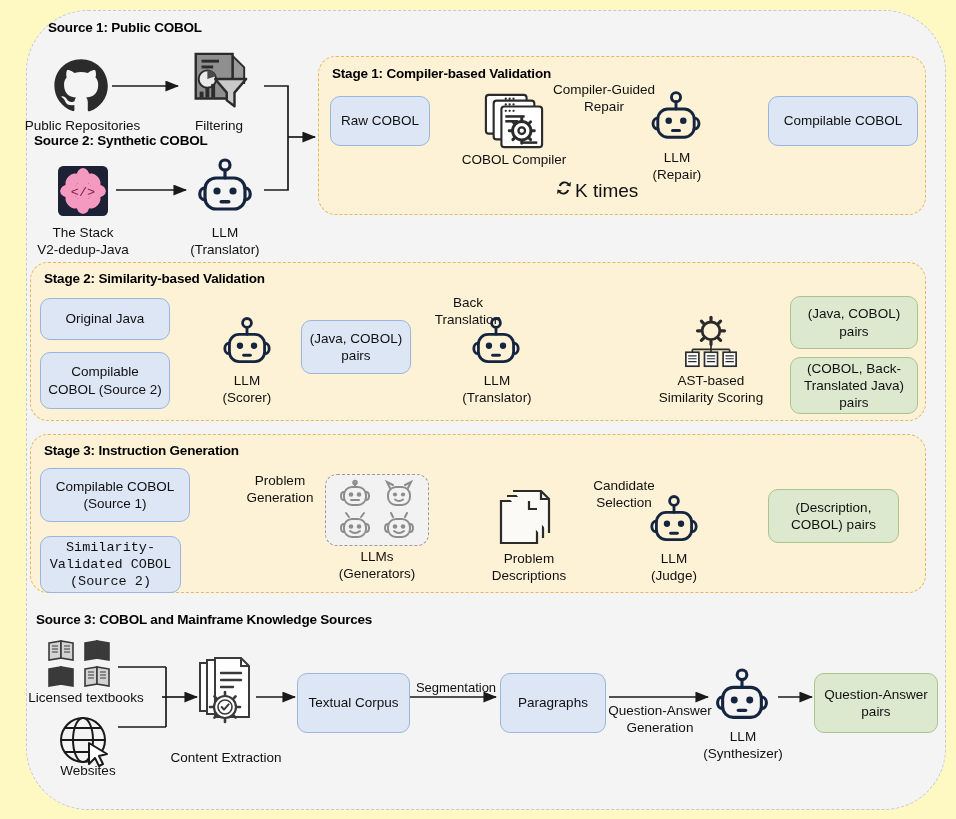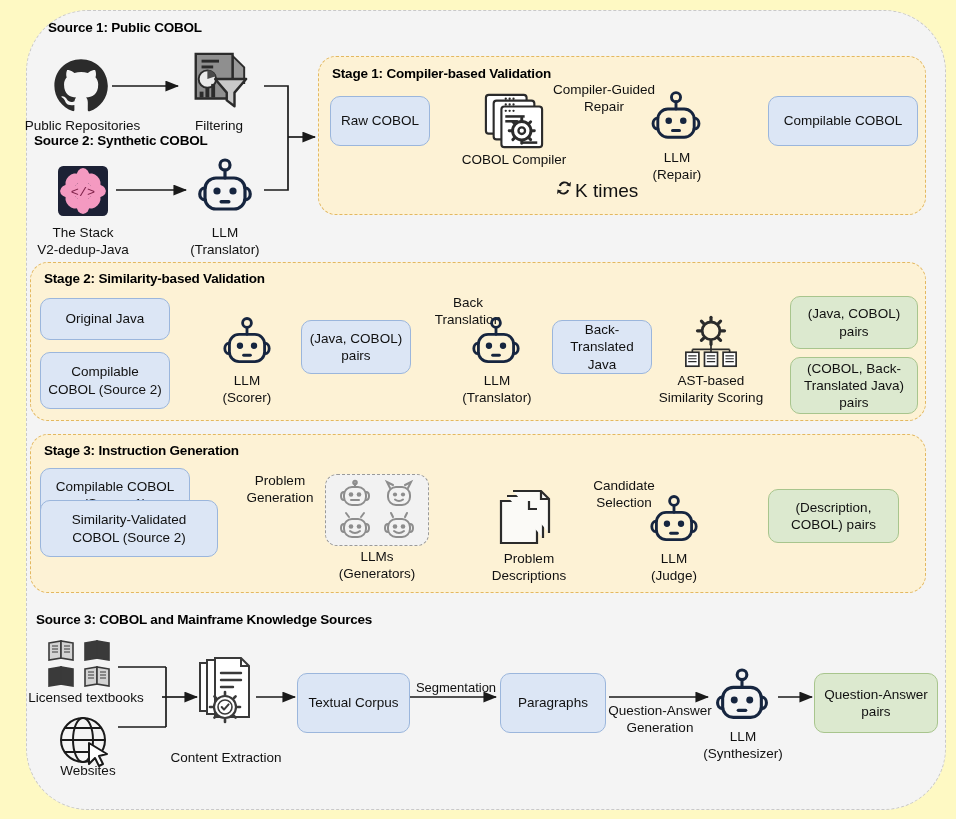--- a/index.html
+++ b/index.html
@@ -377,24 +377,20 @@
         <path d="M53 30 C60 30 60 42 53 42"></path>
       </g>
       <circle cx="25" cy="33" r="3.6" fill="#16253f"></circle>
       <circle cx="41" cy="33" r="3.6" fill="#16253f"></circle>
       <rect x="27.5" y="42" width="11" height="3.4" rx="1.7" fill="#16253f"></rect>
     </svg>
   </div>
   <div class="icon-caption" style="left:452px; top:373px; width:90px;">LLM
 (Translator)</div>
 
-  <div class="node blue" style="left:552px; top:320px; width:100px; height:54px;">
-    <span>Back-Translated
-Java</span>
-  </div>
 
   <div class="iconwrap" style="left:683px; top:315px;">
     <svg width="56" height="54" viewBox="0 0 60 58">
       <g transform="translate(30,17)">
         <circle cx="0" cy="0" r="9.5" fill="none" stroke="#2b2b2b" stroke-width="3"></circle>
         <g stroke="#2b2b2b" stroke-width="3.4" stroke-linecap="round">
           <path d="M0,-14.5 V-11"></path>
             <path d="M0,14.5 V11"></path>
             <path d="M-14.5,0 H-11"></path>
             <path d="M14.5,0 H11"></path>
@@ -431,21 +427,21 @@
 Translated Java) pairs</span>
   </div>
 
   <div class="stage-box" style="left:30px; top:434px; width:896px; height:159px;"></div>
   <div class="stage-title" style="left:44px; top:443px;">Stage 3: Instruction Generation</div>
 
   <div class="node blue" style="left:40px; top:468px; width:150px; height:54px;">
     <span>Compilable COBOL
 (Source 1)</span>
   </div>
-  <div class="node blue" style="left:40px; top:500px; width:178px; height:57px;">
+  <div class="node blue" style="left:40px; top:536px; width:141px; height:57px;font-family:Liberation Mono, monospace;">
     <span>Similarity-Validated
 COBOL (Source 2)</span>
   </div>
 
   <div class="label" style="left:228px; top:473px; width:104px;">Problem
 Generation</div>
 
   <div class="dashed-group" style="left:325px; top:474px; width:104px; height:72px;">
     <svg width="104" height="72" viewBox="0 0 104 72">
       <g fill="none" stroke="#8d8d8d" stroke-width="2" stroke-linecap="round">

